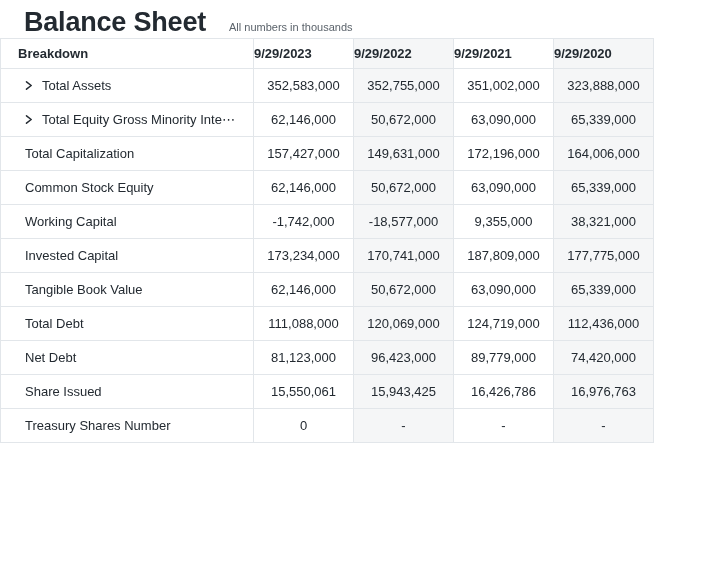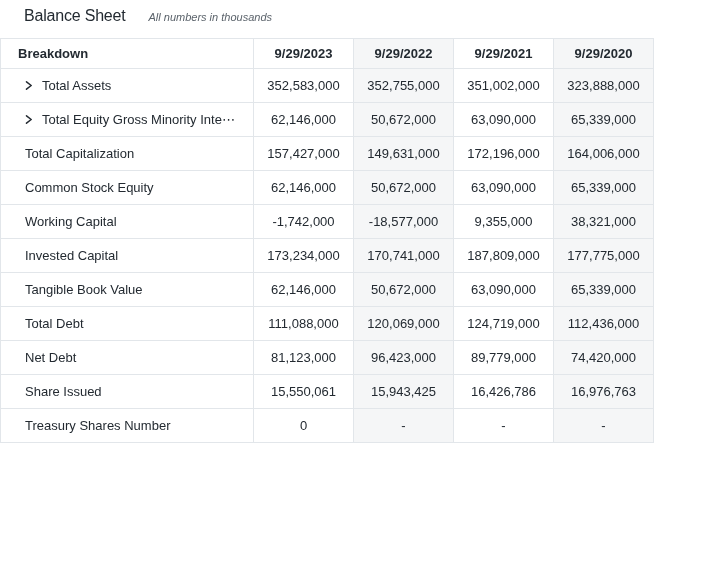--- a/index.html
+++ b/index.html
@@ -16,40 +16,40 @@
     font-family:"Liberation Sans","DejaVu Sans",sans-serif;
     color:var(--text);
   }
   .page{width:715px;height:571px;position:relative;background:var(--bg);}
   .page-header{
     height:38px;
     padding:7px 0 0 24px;
     display:flex;align-items:baseline;
   }
   .page-title{
-    font-size:16px;font-weight:400;letter-spacing:-0.2px;color:var(--text);
+    font-size:27px;font-weight:700;letter-spacing:-0.2px;color:var(--text);
   }
   .page-subtitle{
-    font-size:11px;color:var(--subtext);margin-left:23px;font-style:italic;
+    font-size:11px;color:var(--subtext);margin-left:23px;
   }
   table.bs-table{
     width:654px;
     border-collapse:collapse;
     table-layout:fixed;
   }
   .bs-table th,.bs-table td{
     border:1px solid var(--border);
     font-size:13px;
     color:var(--text);
     overflow:hidden;white-space:nowrap;
   }
   .bs-table th{
     height:30px;
     font-weight:700;
-    text-align:center;
+    text-align:left;
     padding:0;
   }
   .bs-table th.label-col{
     width:253px;
     text-align:left;
     padding-left:17px;
   }
   .bs-table td{
     height:34px;
     text-align:center;

